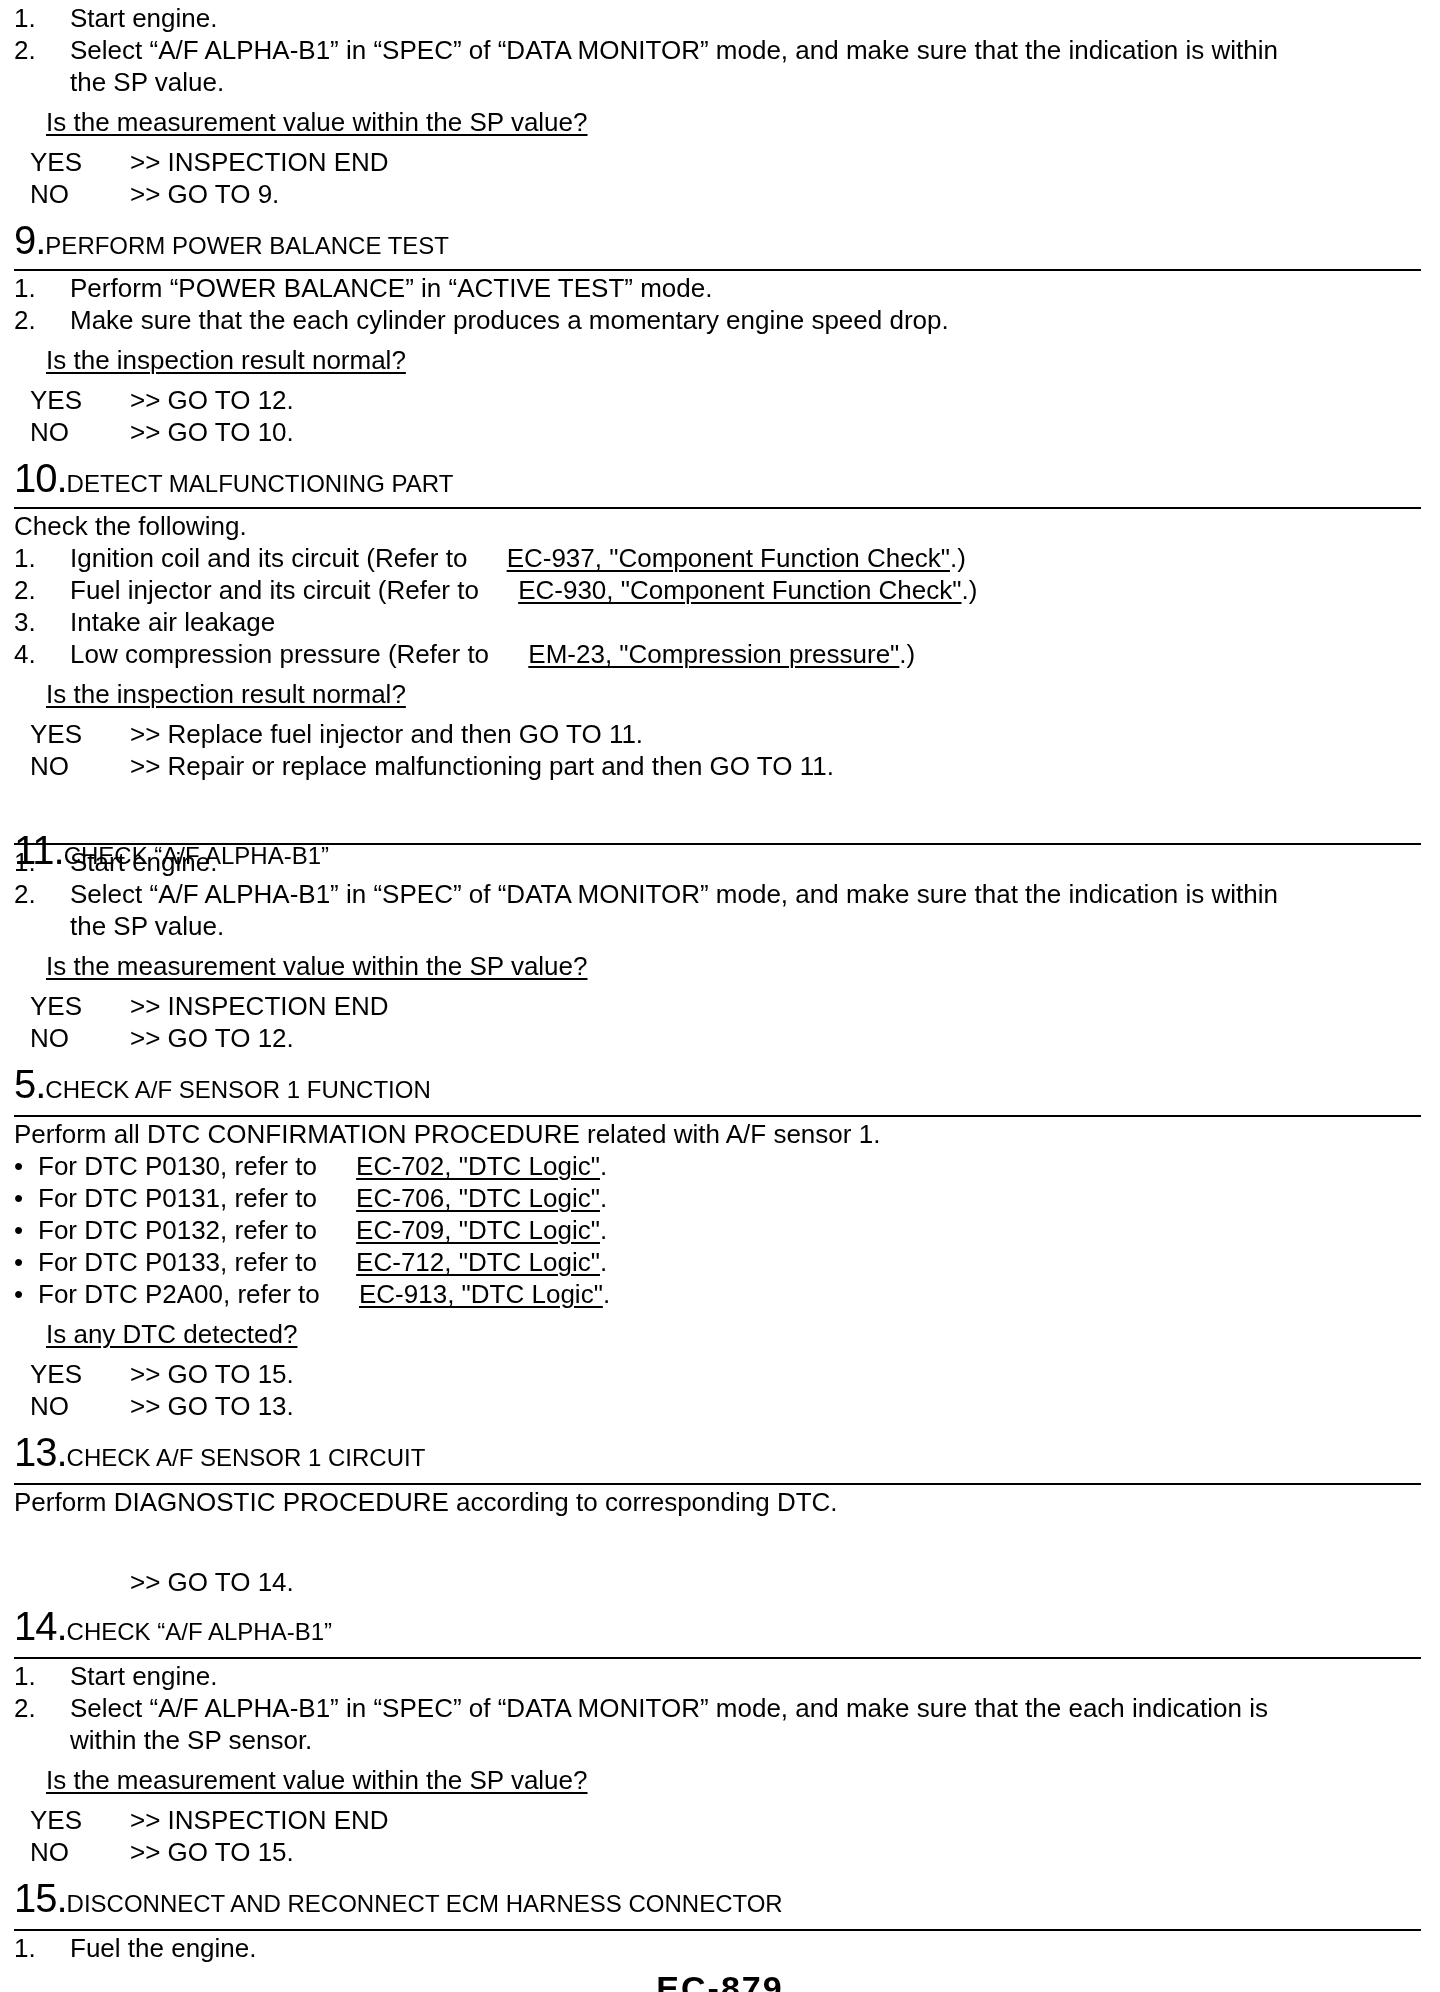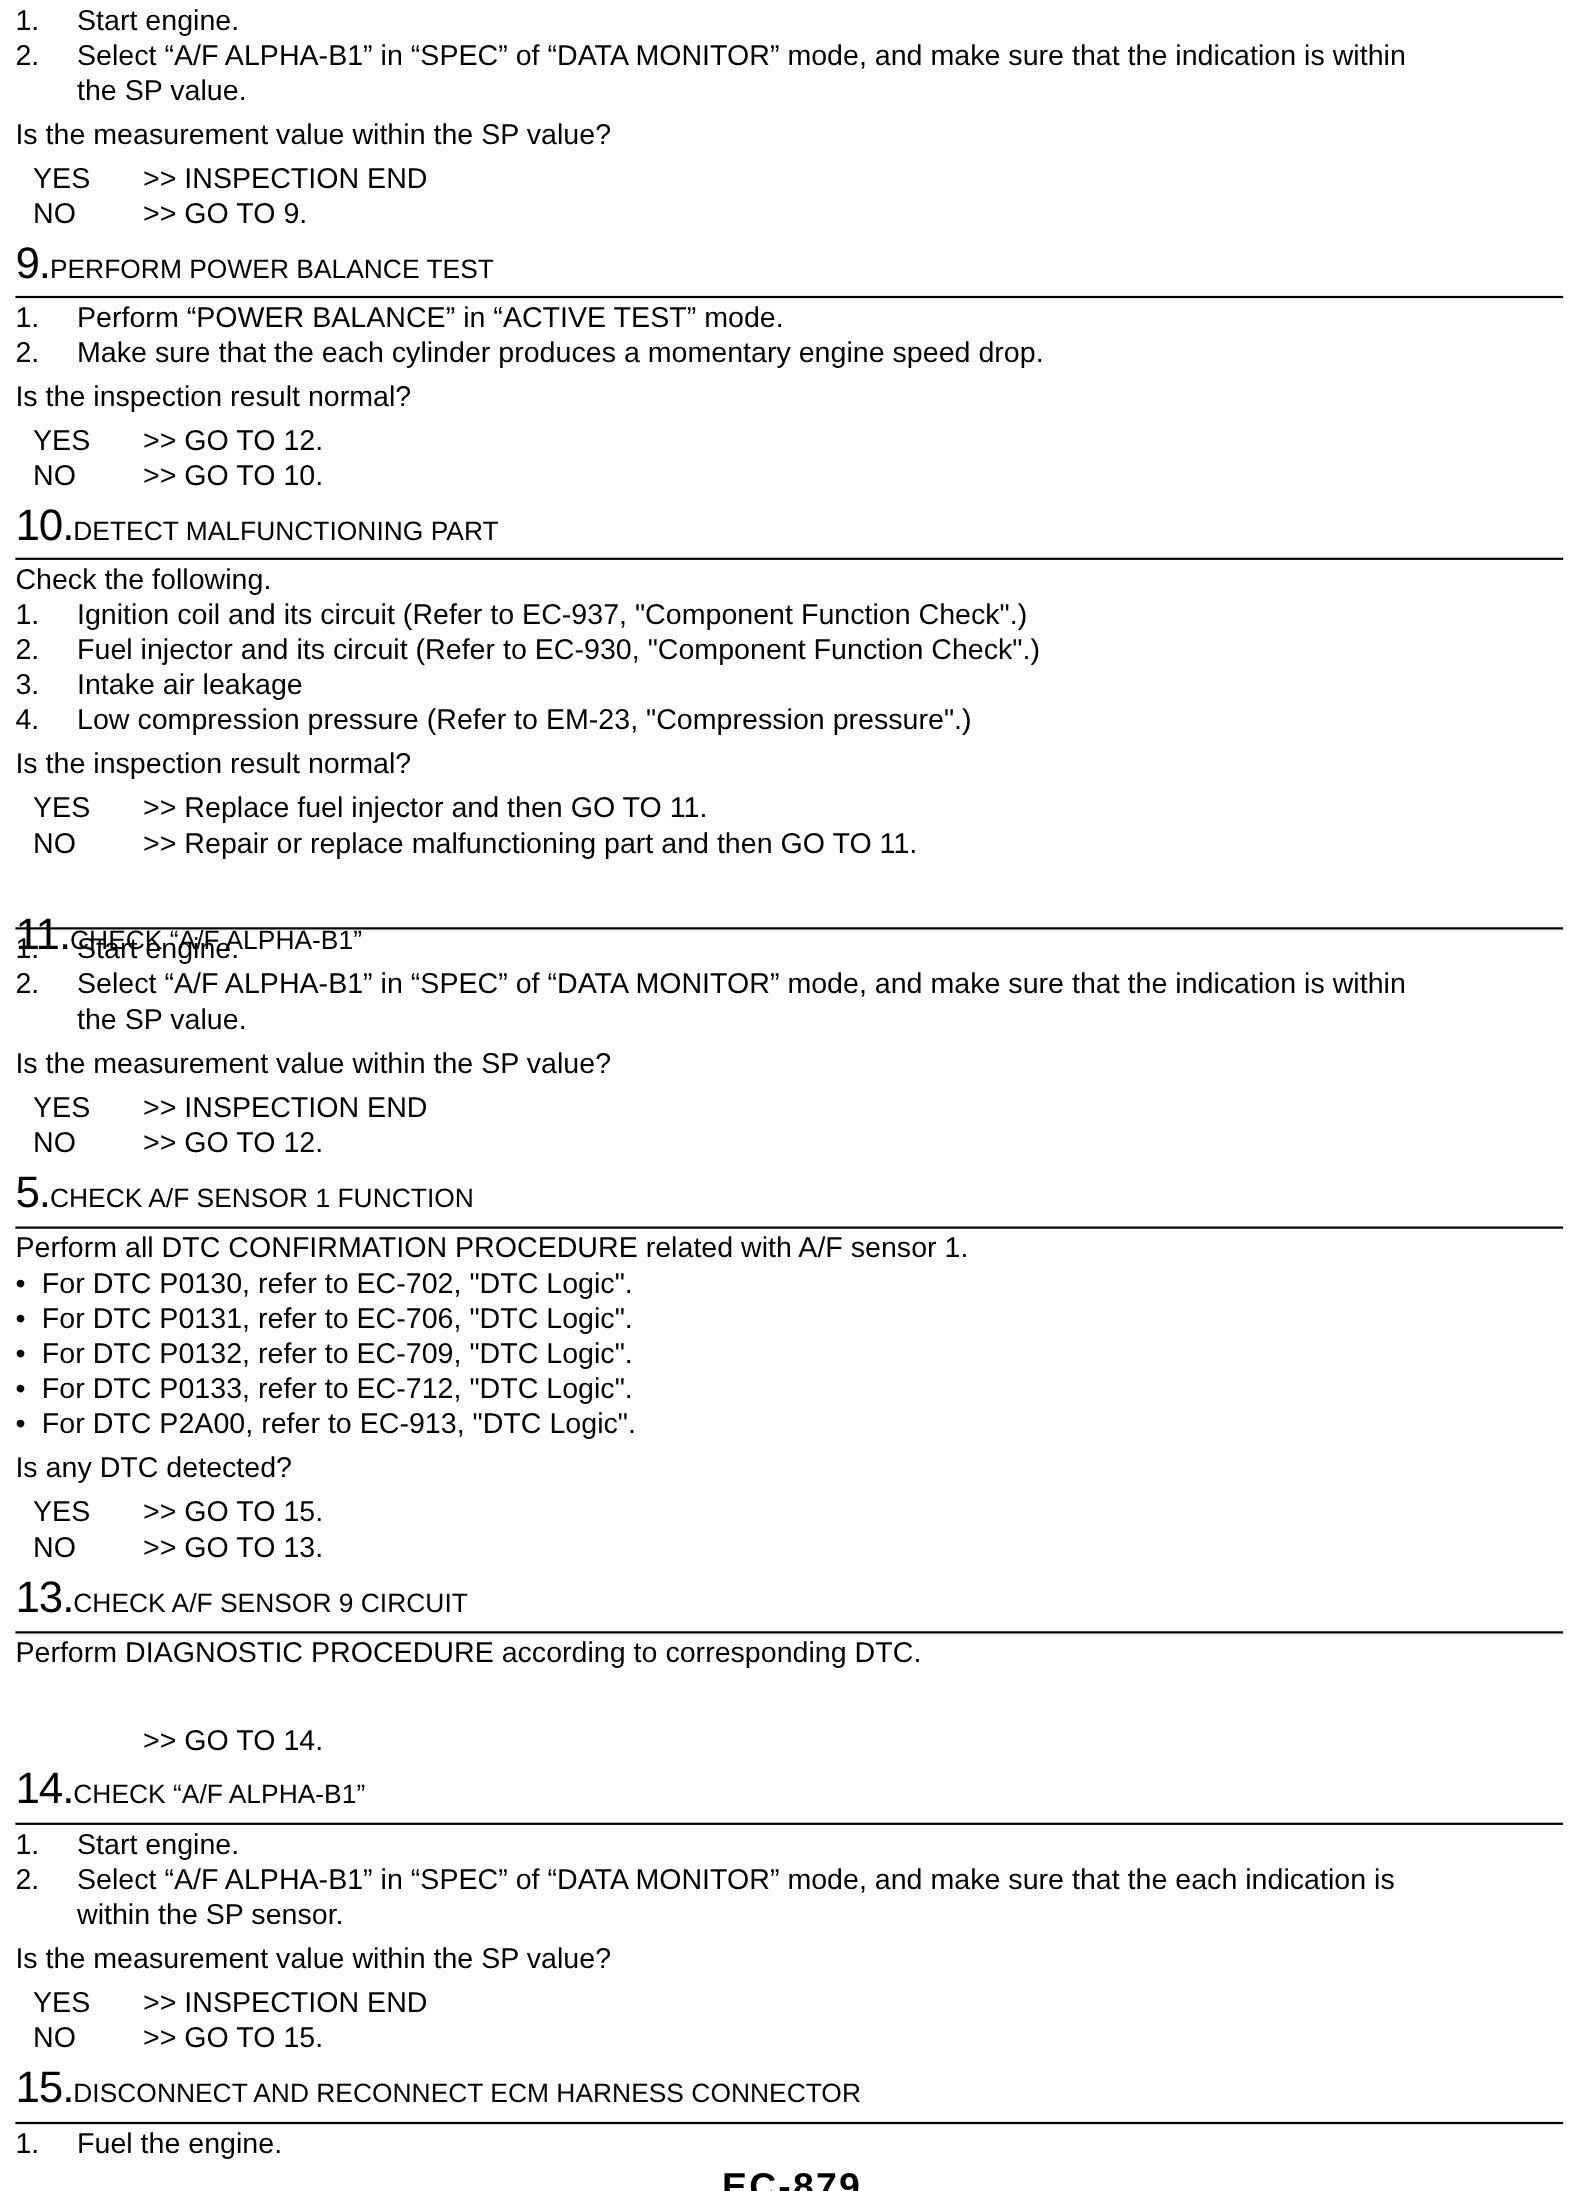--- a/index.html
+++ b/index.html
@@ -7,21 +7,21 @@
     width:1440px; height:1992px; overflow:hidden; position:relative;
     font-family:"Liberation Sans", sans-serif; color:#000;
     font-size:26px;
   }
   .page { position:absolute; left:0; top:0; width:1440px; }
   .row { position:absolute; left:14px; white-space:nowrap; line-height:32px; height:32px; }
   .num { position:absolute; left:0; }
   .txt { position:absolute; left:56px;text-align:right; }
   .ans-k { position:absolute; left:16px; }
   .ans-v { position:absolute; left:116px; }
-  .u { text-decoration-thickness:2px; text-underline-offset:3px; }
+  .u { text-decoration:underline; text-decoration-thickness:2px; text-underline-offset:3px;margin-left:32px; }
   .head { position:absolute; left:14px; white-space:nowrap; height:40px; }
   .head .big { font-size:40px; line-height:40px; letter-spacing:-1px; }
   .head .ht { font-size:24px; line-height:40px; }
   .rule { position:absolute; left:14px; width:1407px; height:2px; background:#000; }
   .bullet { position:absolute; left:0; }
   .btxt { position:absolute; left:24px; }
   .footer { position:absolute; left:0; width:1440px; top:1968px; text-align:center; font-size:34px; font-weight:bold; letter-spacing:2px; line-height:40px; height:40px; }
 </style>
 </head>
 <body>
@@ -147,21 +147,21 @@
   <div class="row" style="top:1318px"><span class="u">Is any DTC detected?</span></div>
   <div class="row" style="top:1358px">
       <span class="ans-k">YES</span>
       <span class="ans-v">&gt;&gt; GO TO 15.</span>
     </div>
   <div class="row" style="top:1390px">
       <span class="ans-k">NO</span>
       <span class="ans-v">&gt;&gt; GO TO 13.</span>
     </div>
 
-  <div class="head" style="top:1432px"><span class="big">13.</span><span class="ht">CHECK A/F SENSOR 9 CIRCUIT</span></div>
+  <div class="head" style="top:1432px"><span class="big">13.</span><span class="ht">CHECK A/F SENSOR 1 CIRCUIT</span></div>
   <div class="rule" style="top:1483px"></div>
   <div class="row" style="top:1486px"><span>Perform DIAGNOSTIC PROCEDURE according to corresponding DTC.</span></div>
   <div class="row" style="top:1566px">
       <span class="ans-v">&gt;&gt; GO TO 14.</span>
     </div>
 
   <div class="head" style="top:1606px"><span class="big">14.</span><span class="ht">CHECK “A/F ALPHA-B1”</span></div>
   <div class="rule" style="top:1657px"></div>
   <div class="row" style="top:1660px">
       <span class="num">1.</span>

